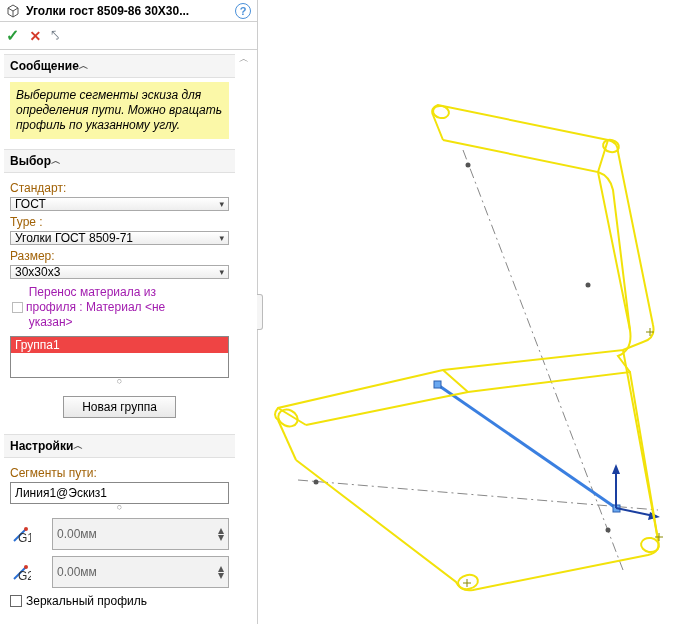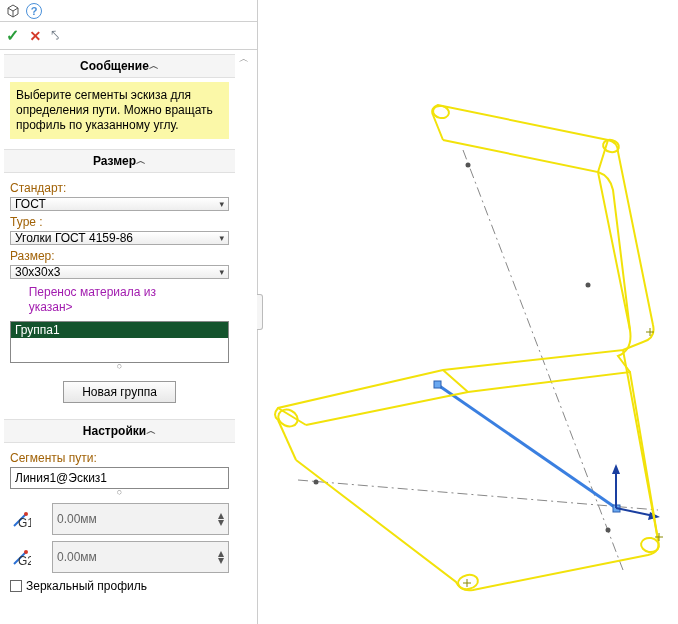--- a/index.html
+++ b/index.html
@@ -11,32 +11,32 @@
   .titlebar .help { width: 16px; height: 16px; border: 1px solid #4a90d9; border-radius: 50%; display: flex; align-items: center; justify-content: center; color: #4a90d9; font-size: 11px; font-weight: bold; }
   .toolbar { display: flex; align-items: center; height: 28px; padding: 0 6px; gap: 10px; border-bottom: 1px solid #d0d0d0; }
   .check-icon { color: #2a9d3a; font-size: 16px; font-weight: bold; }
   .x-icon { color: #d43a2a; font-size: 14px; font-weight: bold; }
   .pin-icon { color: #6a7580; font-size: 14px; }
   .body { flex: 1; overflow-y: auto; padding: 4px 6px 4px 4px; display: flex; gap: 2px; }
   .body-inner { flex: 1; }
   .scroll-indicator { width: 14px; display: flex; flex-direction: column; align-items: center; color: #666; }
   .scroll-indicator .arrow { font-size: 10px; line-height: 10px; }
   .section { margin-bottom: 6px; }
-  .section-header { display: flex; align-items: center; justify-content: center; padding: 4px 6px; background: #f5f5f5; border-top: 1px solid #e0e0e0; border-bottom: 1px solid #e0e0e0; font-weight: bold; }
+  .section-header { display: flex; align-items: center; justify-content: flex-start; padding: 4px 6px; background: #f5f5f5; border-top: 1px solid #e0e0e0; border-bottom: 1px solid #e0e0e0; font-weight: bold; }
   .section-header .chev { color: #555; font-size: 10px; }
   .section-body { padding: 4px 6px; }
-  .msg { background: #fbf8a8; padding: 6px; font-size: 12px; line-height: 1.25; }
+  .msg { background: #fbf8a8; padding: 6px; font-size: 12px; line-height: 1.25; font-style: italic; }
   .label { margin: 4px 0 2px 0; color: #a16207; }
   .select { width: 100%; height: 14px; border: 1px solid #aaa; background: linear-gradient(#fff,#eee); display: flex; align-items: center; justify-content: space-between; padding: 0 4px; }
   .select .val { overflow: hidden; text-overflow: ellipsis; white-space: nowrap; }
   .select .dd { color: #444; font-size: 9px; }
   .muted { color: #a21caf; margin: 6px 0 6px 2px; line-height: 1.25; }
   .muted .cb { display: inline-block; width: 11px; height: 11px; border: 1px solid #bbb; margin-right: 3px; vertical-align: -2px; }
   .listbox { border: 1px solid #888; height: 42px; background: #fff; }
-  .listbox .item { background: #14532d; color: #fff; padding: 1px 4px; }
+  .listbox .item { background: #ef4444; color: #fff; padding: 1px 4px; }
   .centered-dot { text-align: center; color: #888; font-size: 9px; margin-top: -2px; }
   .btn { display: block; margin: 10px auto 6px auto; padding: 3px 18px; border: 1px solid #999; background: linear-gradient(#fdfdfd,#e8e8e8); }
   .inputrow { display: flex; align-items: center; gap: 20px; margin: 6px 0; }
   .pin-blue { width: 22px; height: 22px; display: flex; align-items: center; justify-content: center; }
   .numfield { flex: 1; height: 17px; border: 1px solid #aaa; background: #f2f2f2; display: flex; align-items: center; justify-content: space-between; padding: 15px 4px; color: #666; }
   .spin { display: flex; flex-direction: column; line-height: 7px; font-size: 8px; color: #555; }
   .cbrow { display: flex; align-items: center; gap: 4px; margin-top: 4px; }
   .cbrow .cb { width: 12px; height: 12px; border: 1px solid #666; }
   .textinput { width: 100%; height: 22px; border: 1px solid #888; padding: 0 4px; display: flex; align-items: center; }
   .viewport { flex: 1; position: relative; background: #fff; }
@@ -46,20 +46,21 @@
 </head>
 <body>
 
 <div class="panel">
   <div class="titlebar">
     <span class="cube-icon">
       <svg width="14" height="14" viewBox="0 0 14 14">
           <path d="M7 1 L12 4 L12 10 L7 13 L2 10 L2 4 Z M2 4 L7 7 L12 4 M7 7 L7 13" fill="none" stroke="#555" stroke-width="1"></path>
         </svg>
     </span>
+    <span class="title">Уголки гост 8509-86 30X30...</span>
     <span class="help">?</span>
   </div>
   <div class="toolbar">
     <span class="check-icon">✓</span>
     <span class="x-icon">✕</span>
     <span class="pin-icon">⤣</span>
   </div>
   <div class="body">
     <div class="body-inner">
 
@@ -68,41 +69,42 @@
           <span>Сообщение</span>
           <span class="chev">︿</span>
         </div>
         <div class="section-body">
           <div class="msg">Выберите сегменты эскиза для определения пути. Можно вращать профиль по указанному углу.</div>
         </div>
       </div>
 
       <div class="section">
         <div class="section-header">
-          <span>Размер</span>
+          <span>Выбор</span>
           <span class="chev">︿</span>
         </div>
         <div class="section-body">
           <div class="label">Стандарт:</div>
           <div class="select">
             <span class="val">ГОСТ</span>
             <span class="dd">▾</span>
           </div>
           <div class="label">Type :</div>
           <div class="select">
-            <span class="val">Уголки ГОСТ 4159-86</span>
+            <span class="val">Уголки ГОСТ 8509-71</span>
             <span class="dd">▾</span>
           </div>
           <div class="label">Размер:</div>
           <div class="select">
             <span class="val">30x30x3</span>
             <span class="dd">▾</span>
           </div>
           <div class="muted">
             <div>&nbsp;&nbsp;&nbsp;&nbsp;&nbsp;<span>Перенос материала из</span></div>
+            <div><span class="cb"></span><span>профиля : Материал &lt;не</span></div>
             <div>&nbsp;&nbsp;&nbsp;&nbsp;&nbsp;<span>указан&gt;</span></div>
           </div>
           <div class="listbox">
             <div class="item">Группа1</div>
           </div>
           <div class="centered-dot">○</div>
           <button class="btn">Новая группа</button>
         </div>
       </div>
 

